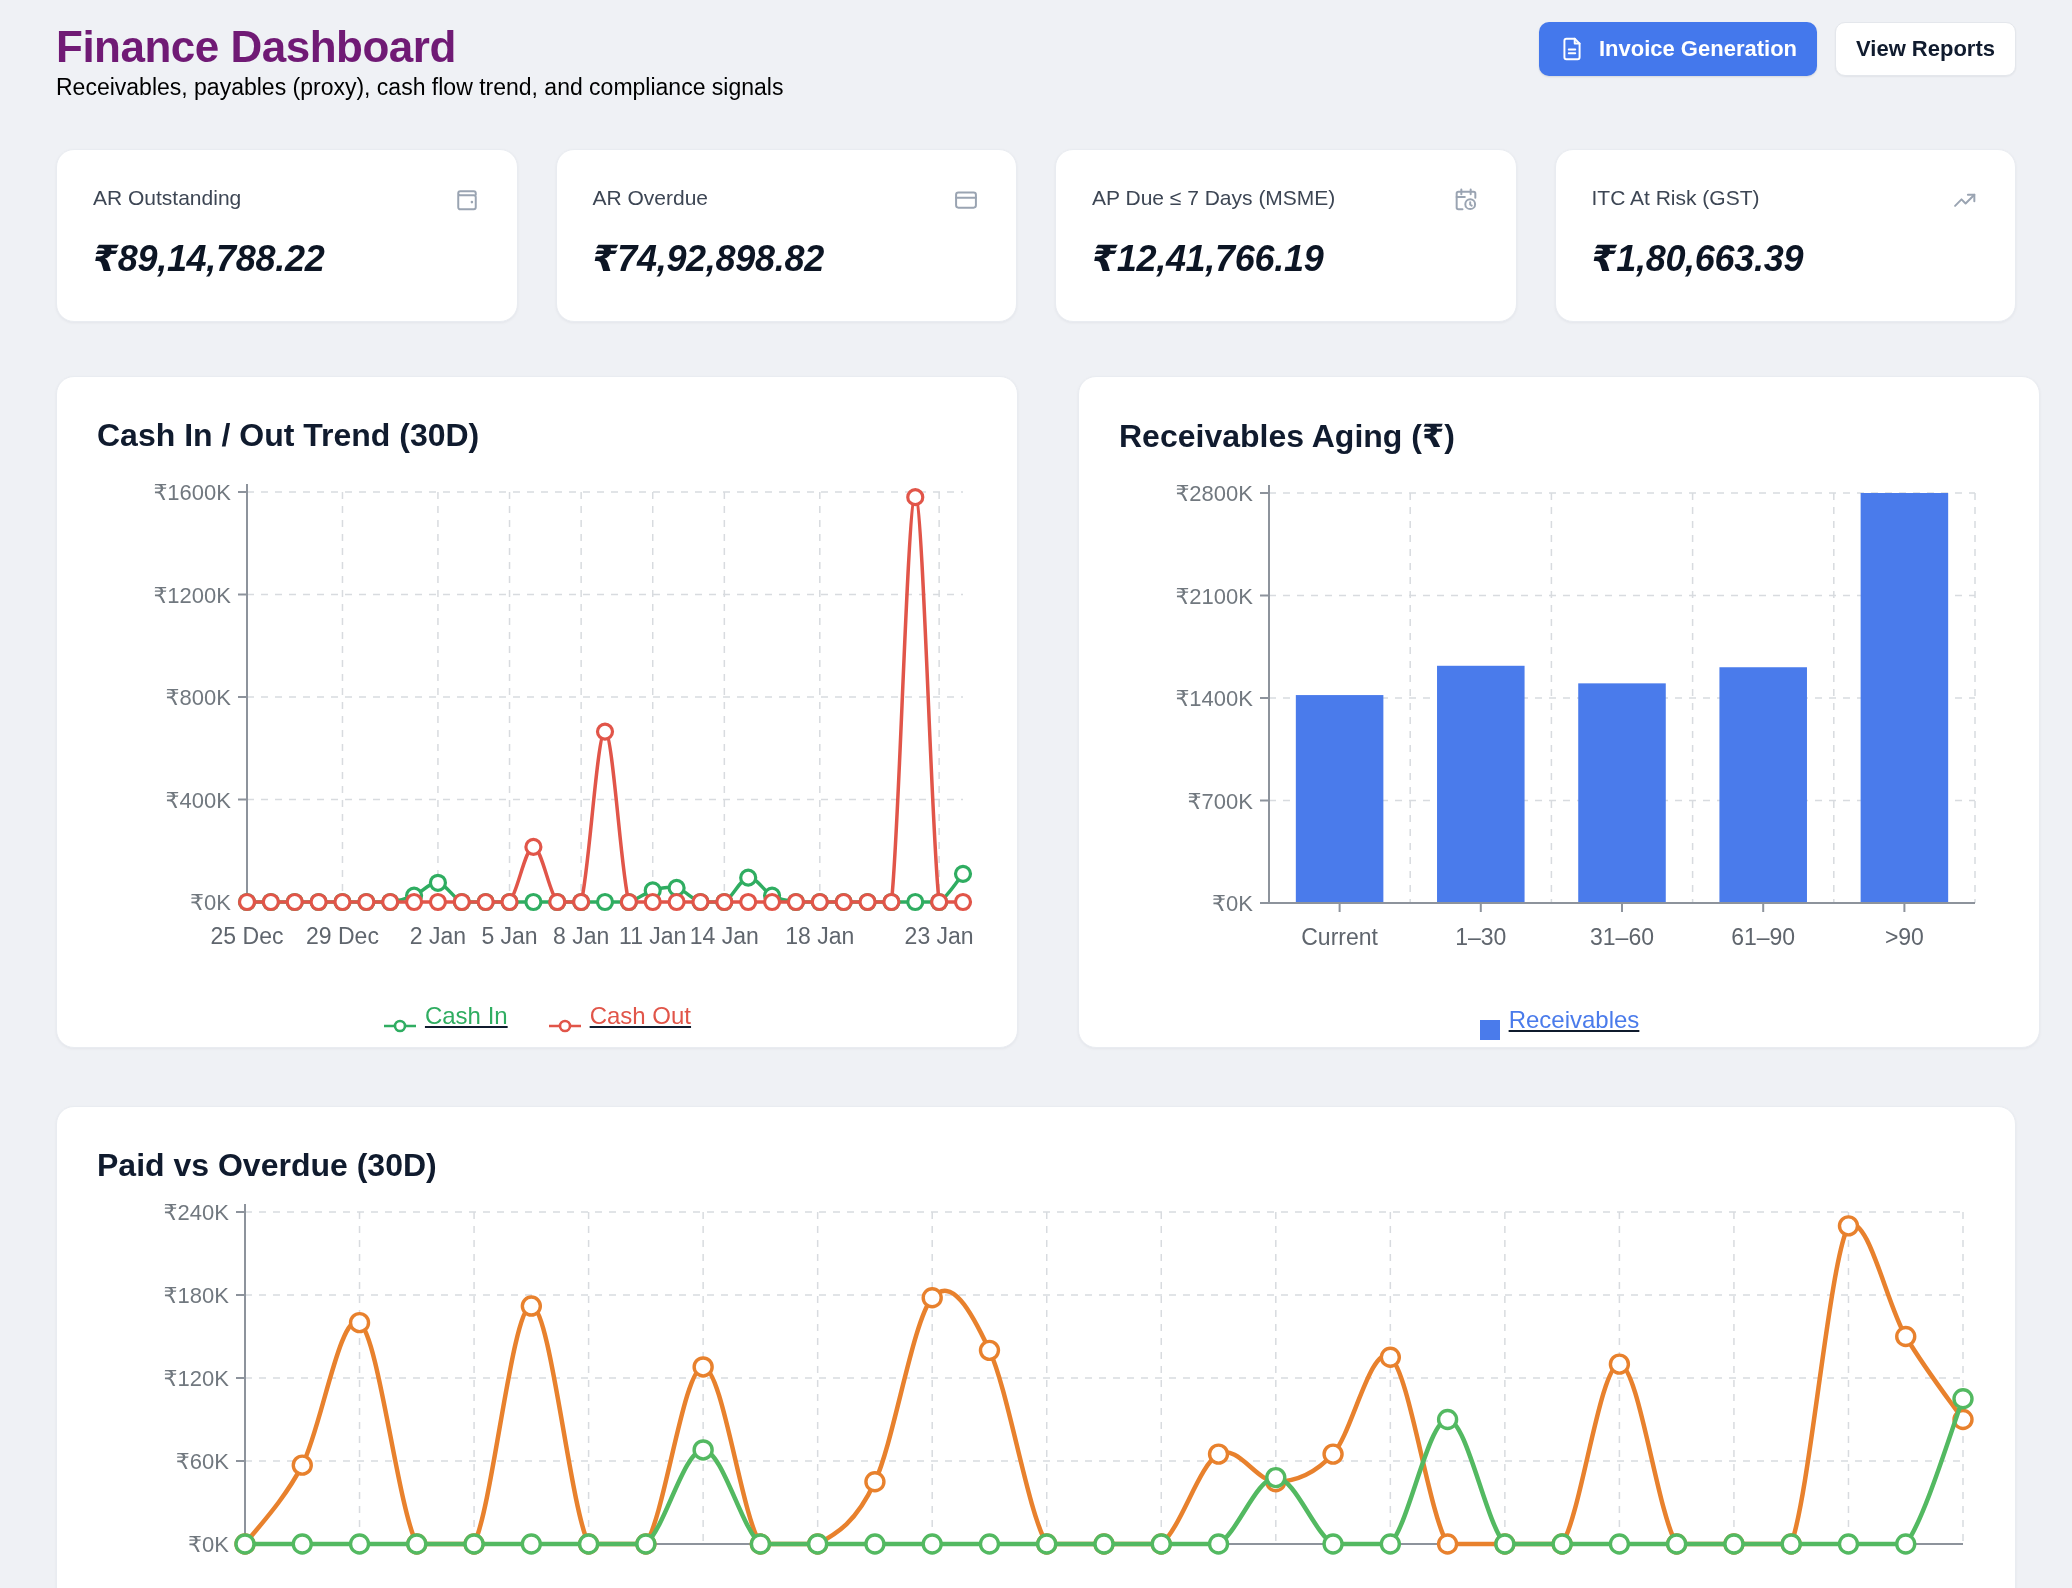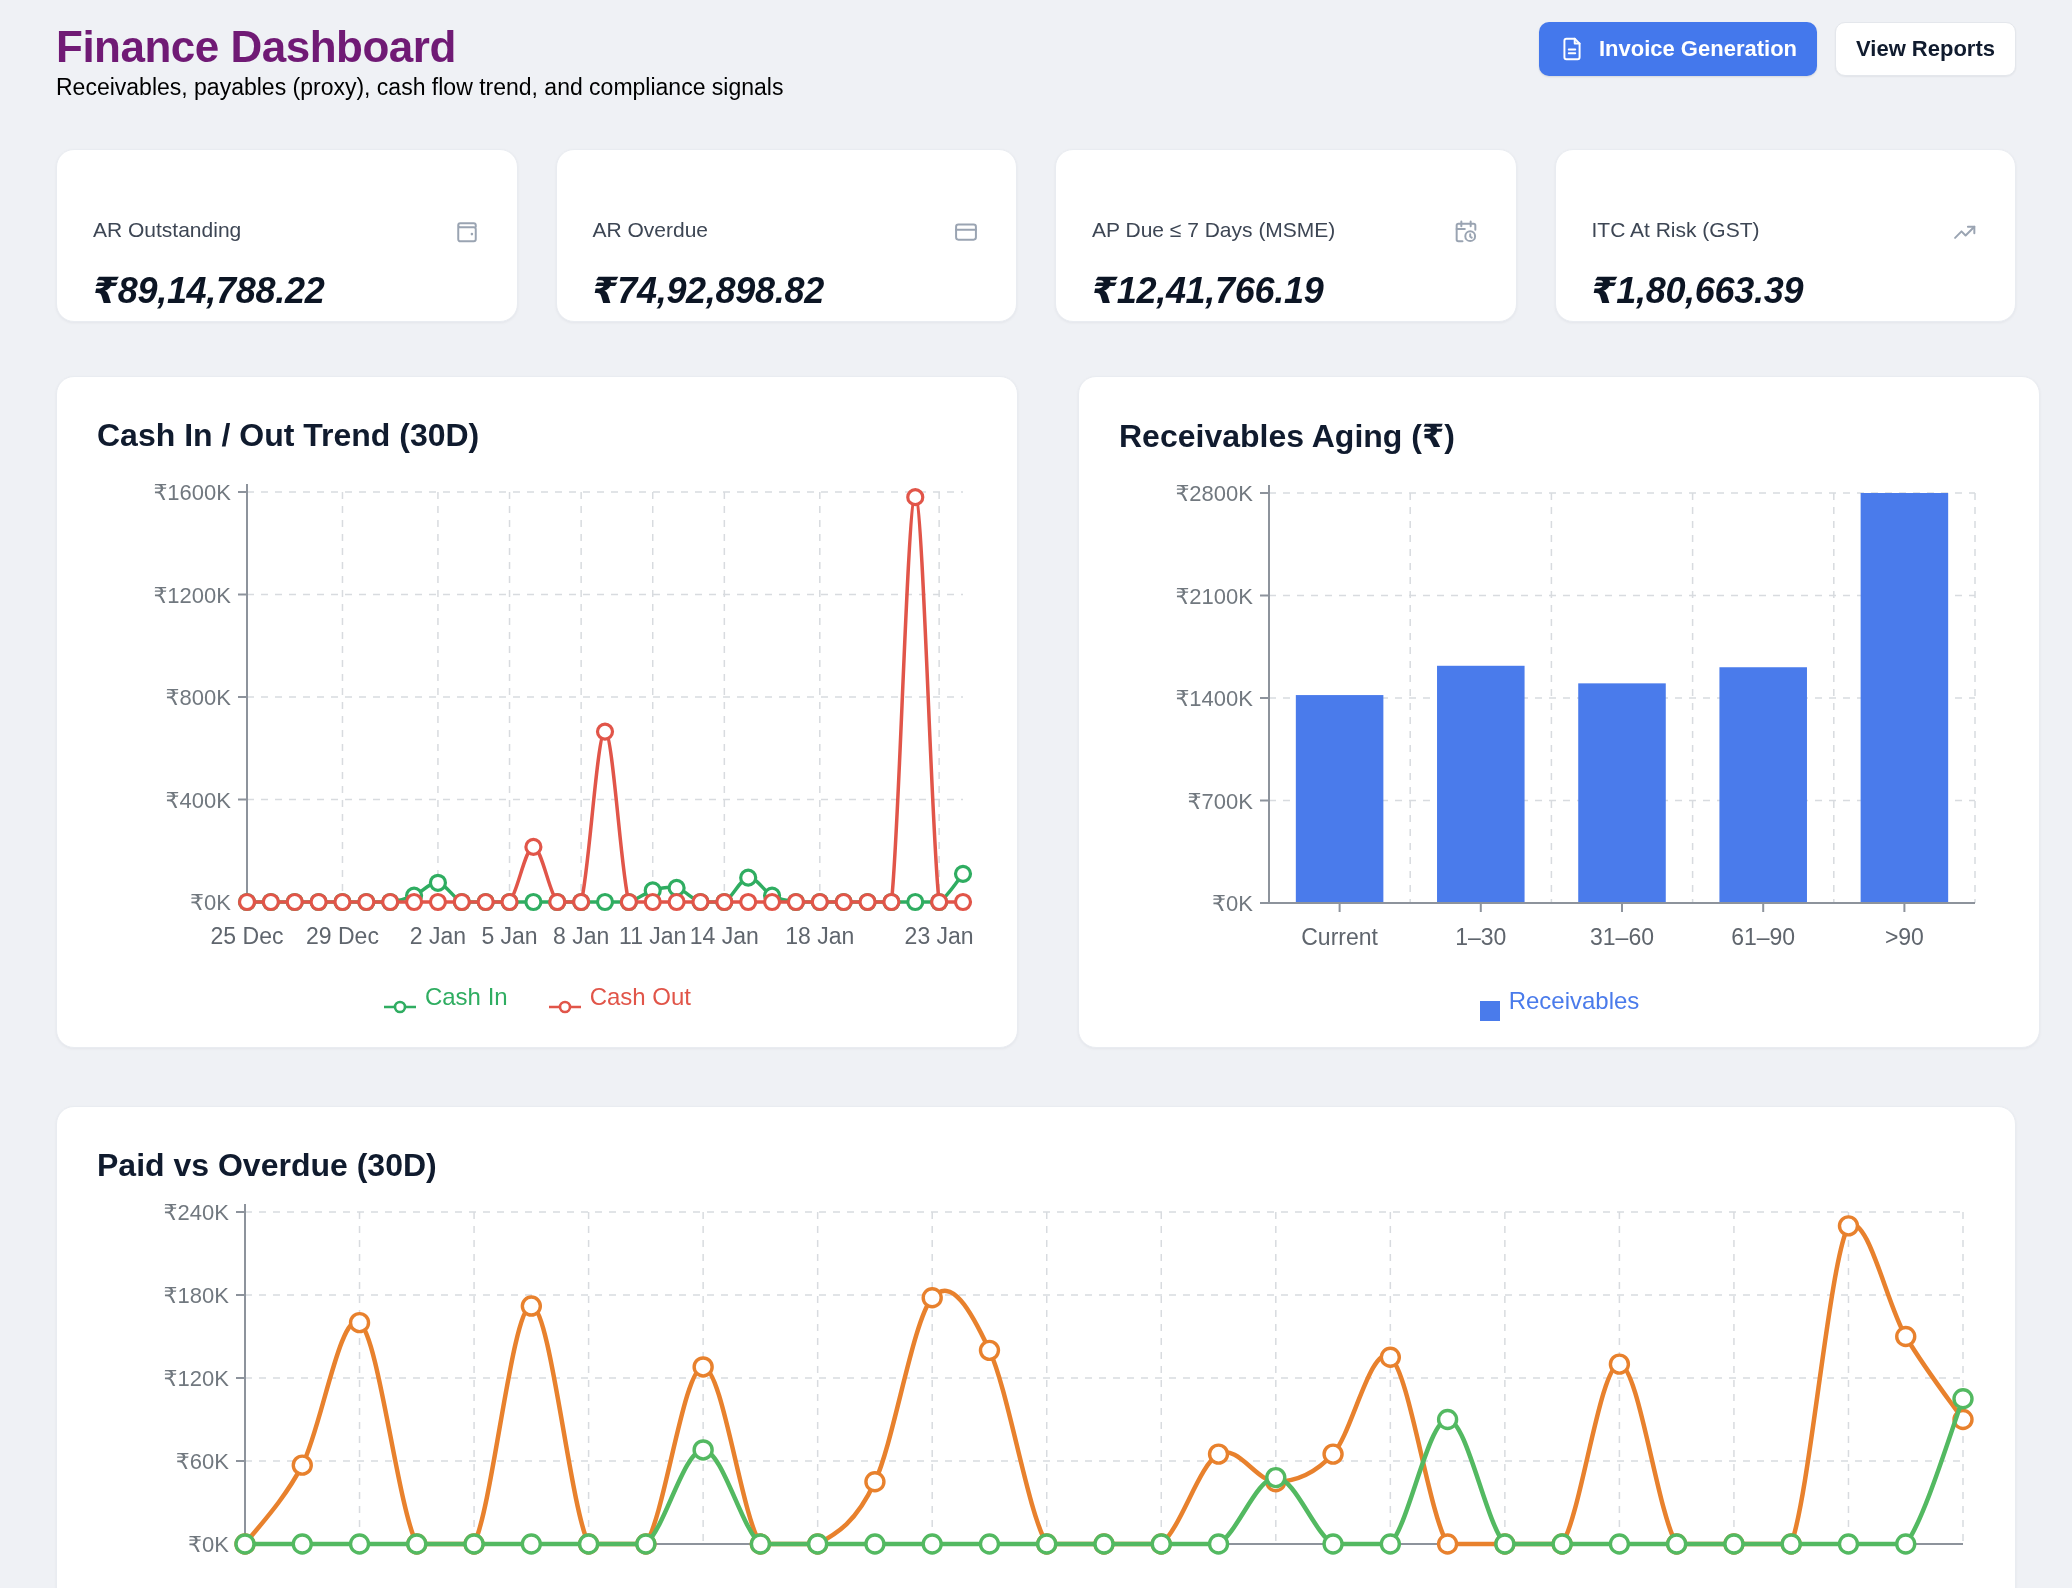--- a/index.html
+++ b/index.html
@@ -18,31 +18,31 @@
   .btn{display:flex;align-items:center;gap:14px;height:54px;padding:0 20px;border-radius:10px;
        font-size:22px;font-weight:600;cursor:pointer;box-sizing:border-box;}
   .btn-primary{background:#4478ec;color:#ffffff;box-shadow:0 1px 2px rgba(16,24,40,.12);}
   .btn-secondary{background:#ffffff;color:#101b2e;border:1px solid #e4e7ec;box-shadow:0 1px 2px rgba(16,24,40,.06);}
   .btn svg{display:block;}
   
   .card{background:#fff;border:1px solid #e9ecf1;border-radius:18px;box-shadow:0 1px 3px rgba(16,24,40,.05);box-sizing:border-box;}
   
   .kpi-row{display:grid;grid-template-columns:repeat(4,1fr);gap:38px;margin-top:48px;}
   .kpi{padding:36px 36px;height:173px;}
-  .kpi-top{display:flex;justify-content:space-between;align-items:flex-start;margin-top:32px;}
+  .kpi-top{display:flex;justify-content:space-between;align-items:flex-start;}
   .kpi-label{font-size:21px;font-weight:500;color:#3d4654;}
   .kpi-icon{color:#9aa4b2;}
   .kpi-value{font-size:36px;font-weight:800;color:#0c1524;margin-top:20px;letter-spacing:-0.3px;font-style:italic;}
   
   .chart-row{display:grid;grid-template-columns:1fr 1fr;gap:60px;margin-top:54px;}
   .chart-card{padding:34px 40px;height:672px;}
   .chart-title{font-size:32px;font-weight:700;color:#101b2e;margin:6px 0 0;}
   .chart-card svg{margin-top:20px;display:block;}
   .wide-card{margin-top:58px;height:620px;padding:34px 40px;}
-  .legend{display:flex;justify-content:center;align-items:center;gap:40px;margin-top:0;}
+  .legend{display:flex;justify-content:center;align-items:center;gap:40px;margin-top:19px;text-decoration:underline;}
   .legend-item{display:flex;align-items:center;gap:8px;font-size:24px;cursor:pointer;}
   
   .ylab{fill:#71787f;font-size:22px;text-anchor:end;}
   .xlab{fill:#5f656d;font-size:23px;text-anchor:middle;}
   .grid{stroke:#d8dbdf;stroke-width:1.5;stroke-dasharray:7 7;fill:none;}
   .axis{stroke:#8d939c;stroke-width:2;fill:none;}
 </style>
 </head>
 <body>
 

